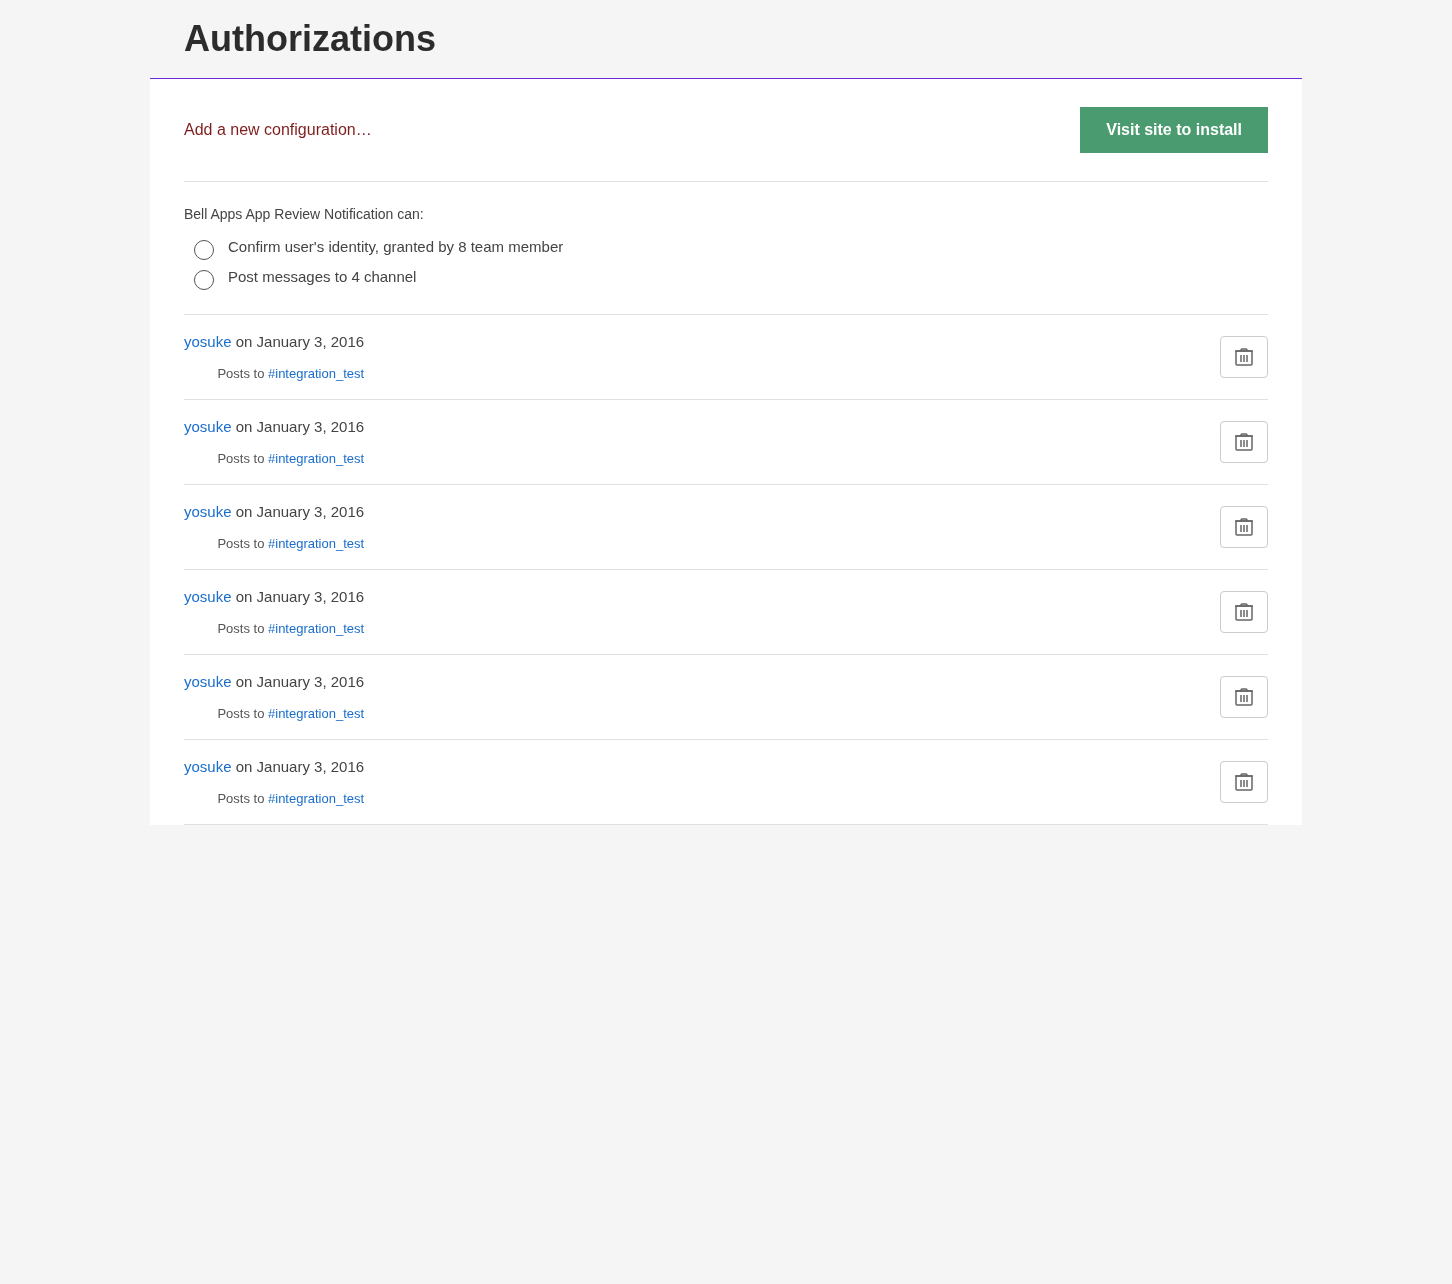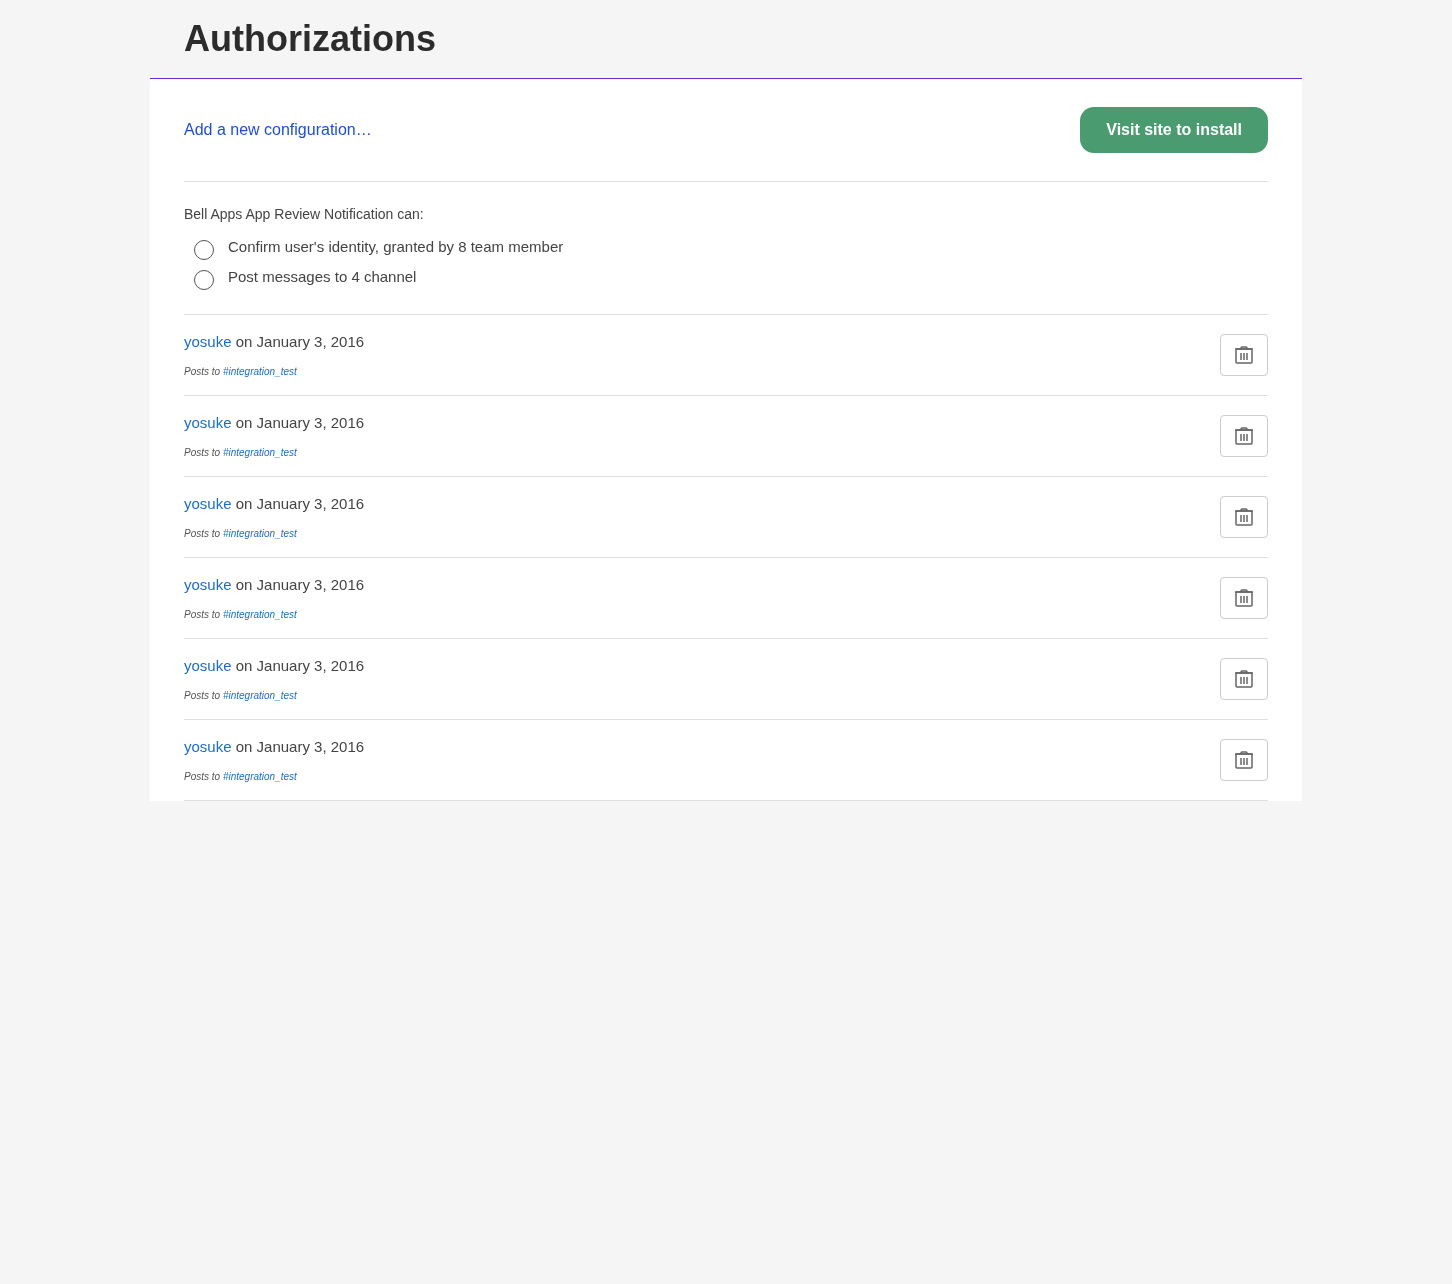--- a/index.html
+++ b/index.html
@@ -41,28 +41,28 @@
     .new-config-row {
       display: flex;
       align-items: center;
       justify-content: space-between;
       padding: 28px 0;
       border-bottom: 1px solid #e0e0e0;
     }
 
     .new-config-text {
       font-size: 16px;
-      color: #1d4ed8;
+      color: #7f1d1d;
     }
 
     .visit-site-button {
       background-color: #4a9b6f;
       color: #fff;
       border: none;
-      border-radius: 14px;
+      border-radius: 0;
       padding: 14px 26px;
       font-size: 16px;
       font-weight: 600;
       cursor: pointer;
     }
 
     .permissions-section {
       padding: 24px 0 20px 0;
       border-bottom: 1px solid #e0e0e0;
     }
@@ -103,37 +103,37 @@
       align-items: center;
       justify-content: space-between;
       padding: 18px 0;
       border-bottom: 1px solid #e0e0e0;
     }
 
     .auth-info {
       display: flex;
       flex-direction: column;
       gap: 16px;
+      text-align: right;
     }
 
     .auth-user-line {
       font-size: 15px;
       color: #444;
     }
 
     .auth-user-link {
       color: #1a6dcc;
       text-decoration: none;
       font-weight: 400;
     }
 
     .auth-channel-line {
-      font-size: 10px;
+      font-size: 13px;
       color: #555;
-      font-style: italic;
     }
 
     .auth-channel-link {
       color: #1a6dcc;
       text-decoration: none;
     }
 
     .delete-button {
       background: #fff;
       border: 1px solid #ccc;

